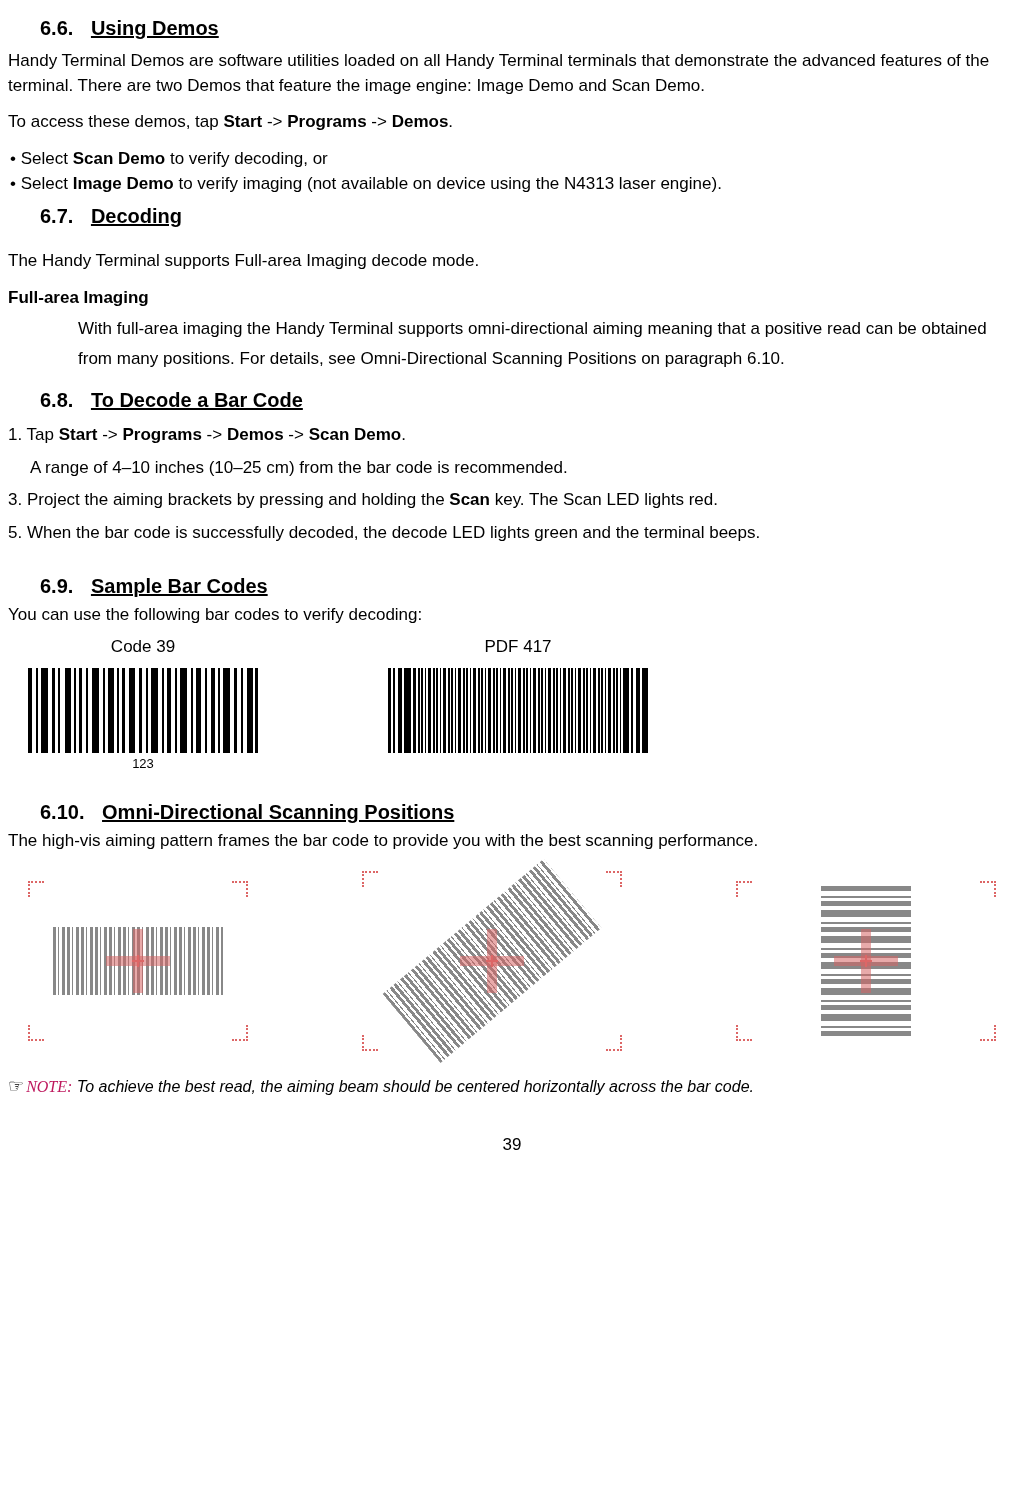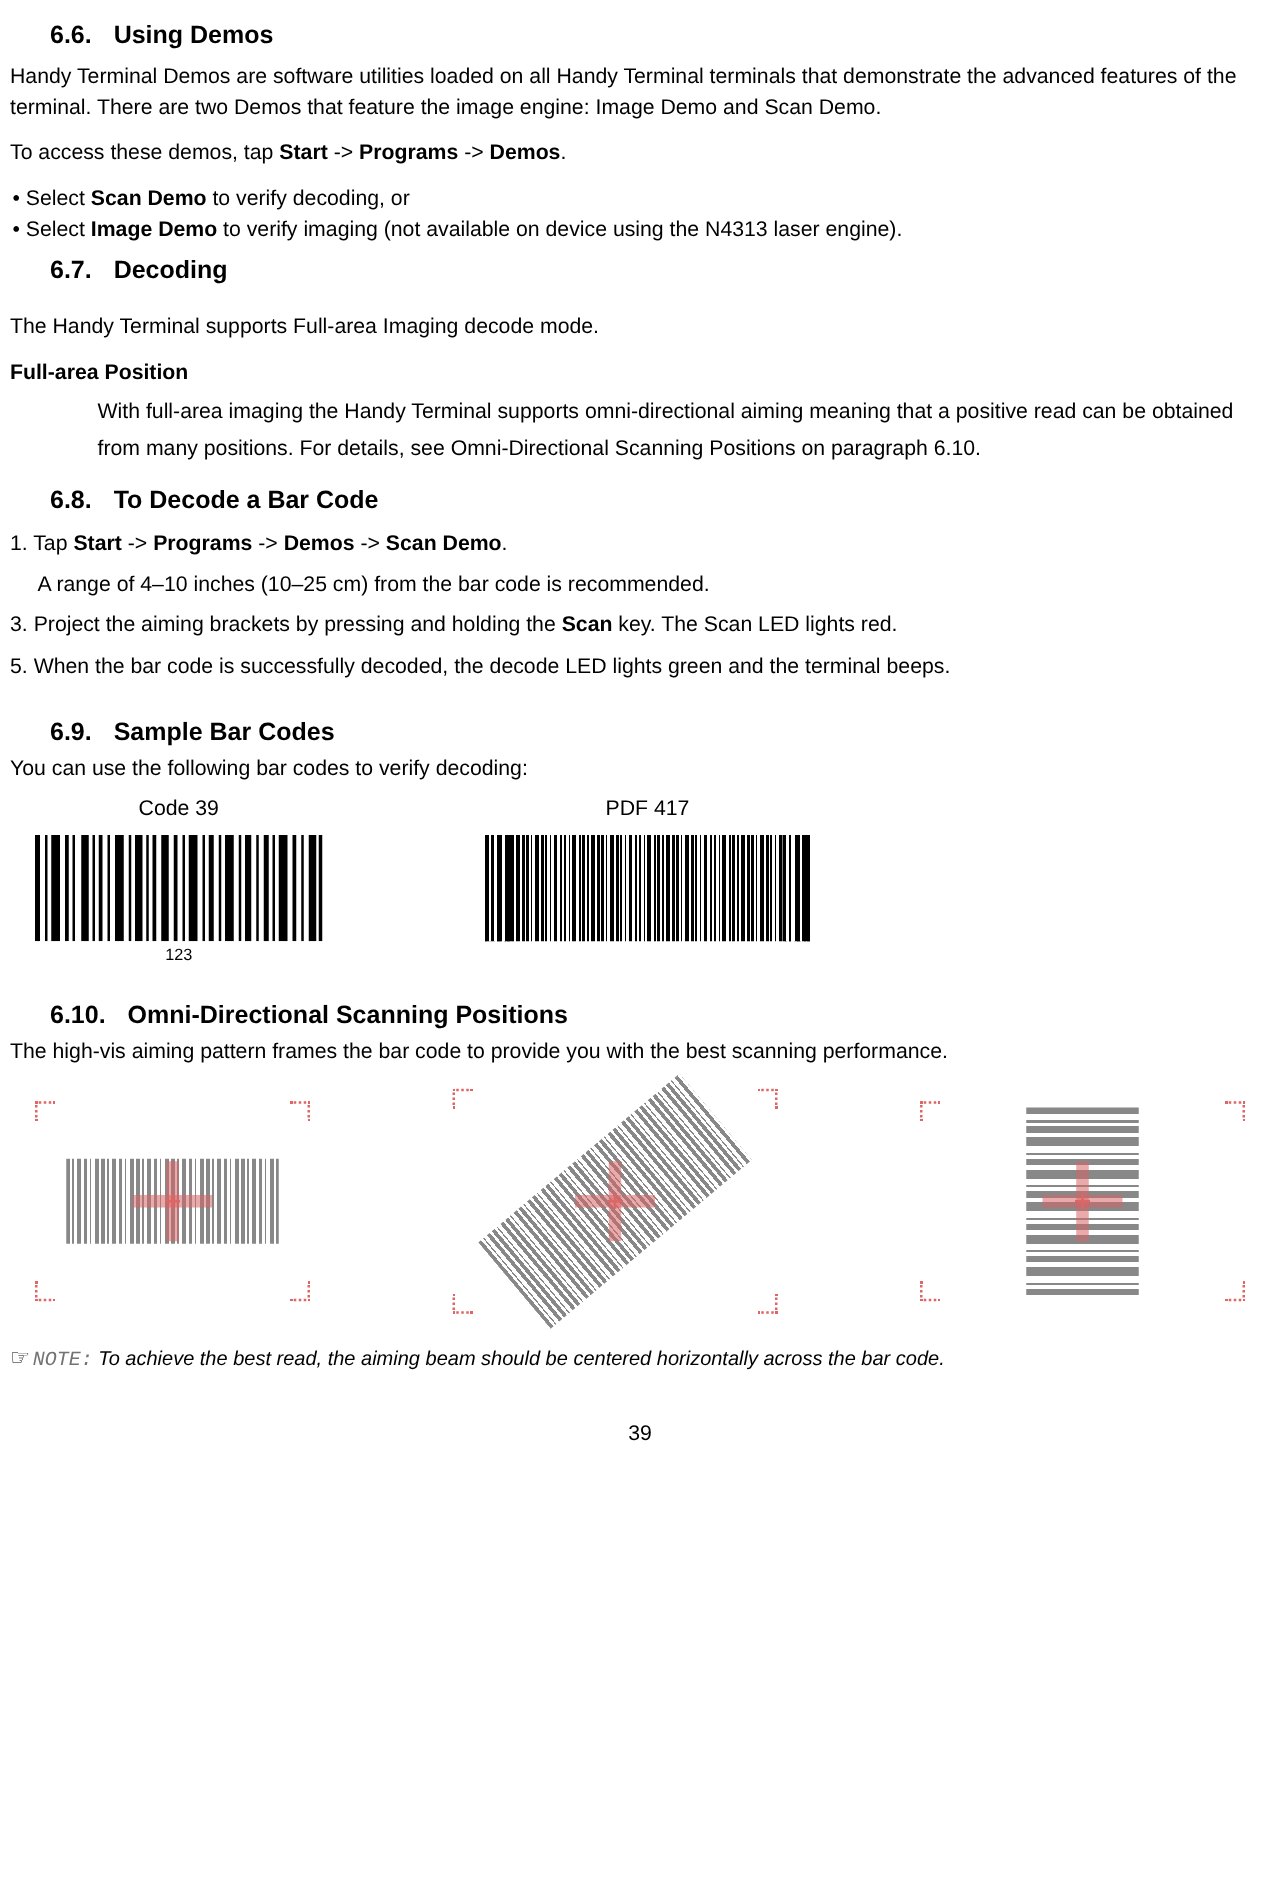--- a/index.html
+++ b/index.html
@@ -17,20 +17,21 @@
       font-weight: bold;
       font-size: 20px;
       margin: 6px 0 2px 0;
     }
     .heading .num {
       display: inline-block;
       margin-left: 32px;
       margin-right: 12px;
     }
     .heading .title {
+      text-decoration: underline;
     }
     .para {
       margin: 6px 0 12px 0;
     }
     .bold { font-weight: bold; }
     .bullet { margin-left: 2px; }
     .indent-block { margin-left: 70px; margin-top: 4px; margin-bottom: 12px; line-height: 1.75; }
     .subhead { font-weight: bold; margin: 8px 0 4px 0; }
     .step { margin: 8px 0; }
     .step-indent { margin-left: 22px; }
@@ -78,21 +79,21 @@
       width: 210px; height: 90px;
       background: repeating-linear-gradient(90deg, #888 0 3px, #fff 3px 5px, #888 5px 6px, #fff 6px 9px, #888 9px 12px, #fff 12px 14px);
     }
     .scan3-barcode {
       position:absolute; top:50%; left:50%; transform: translate(-50%, -50%);
       width: 90px; height: 150px;
       background: repeating-linear-gradient(0deg, #888 0 5px, #fff 5px 8px, #888 8px 10px, #fff 10px 15px, #888 15px 22px, #fff 22px 26px);
     }
     .note-row { margin-top: 22px; font-style: italic; font-size: 16px; }
     .note-row .hand { font-style: normal; font-size: 18px; margin-right: 2px; }
-    .note-row .note-label { color: #737373; font-weight: normal; font-family: Liberation Mono, monospace; }
+    .note-row .note-label { color: #be185d; font-weight: normal; font-family: Liberation Serif, serif; }
     .page-num { text-align: center; margin-top: 34px; font-size: 17px; }
     svg.code39svg { width: 230px; height: 85px; }
   </style>
 </head>
 <body>
 
 <div class="heading">
   <span class="num">6.6.</span>
   <span class="title">Using Demos</span>
 </div>
@@ -105,21 +106,21 @@
 </div>
 <div class="bullet">
   <span>• Select </span><span class="bold">Image Demo</span><span> to verify imaging (not available on device using the N4313 laser engine).</span>
 </div>
 
 <div class="heading">
   <span class="num">6.7.</span>
   <span class="title">Decoding</span>
 </div>
 <div class="para" style="margin-top:18px">The Handy Terminal supports Full-area Imaging decode mode.</div>
-<div class="subhead">Full-area Position</div>
+<div class="subhead">Full-area Imaging</div>
 <div class="indent-block">With full-area imaging the Handy Terminal supports omni-directional aiming meaning that a positive read can be obtained from many positions. For details, see Omni-Directional Scanning Positions on paragraph 6.10.</div>
 
 <div class="heading">
   <span class="num">6.8.</span>
   <span class="title">To Decode a Bar Code</span>
 </div>
 <div class="step">
   <span>1. Tap </span><span class="bold">Start</span><span> -&gt; </span><span class="bold">Programs</span><span> -&gt; </span><span class="bold">Demos</span><span> -&gt; </span><span class="bold">Scan Demo</span><span>.</span>
 </div>
 <div class="step">

